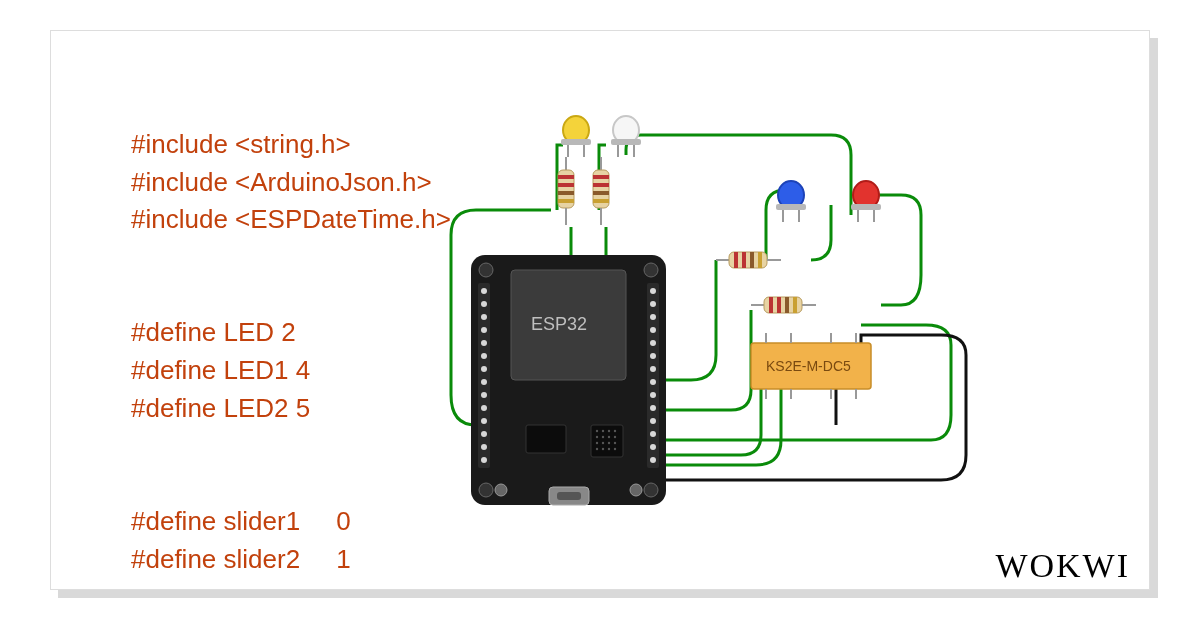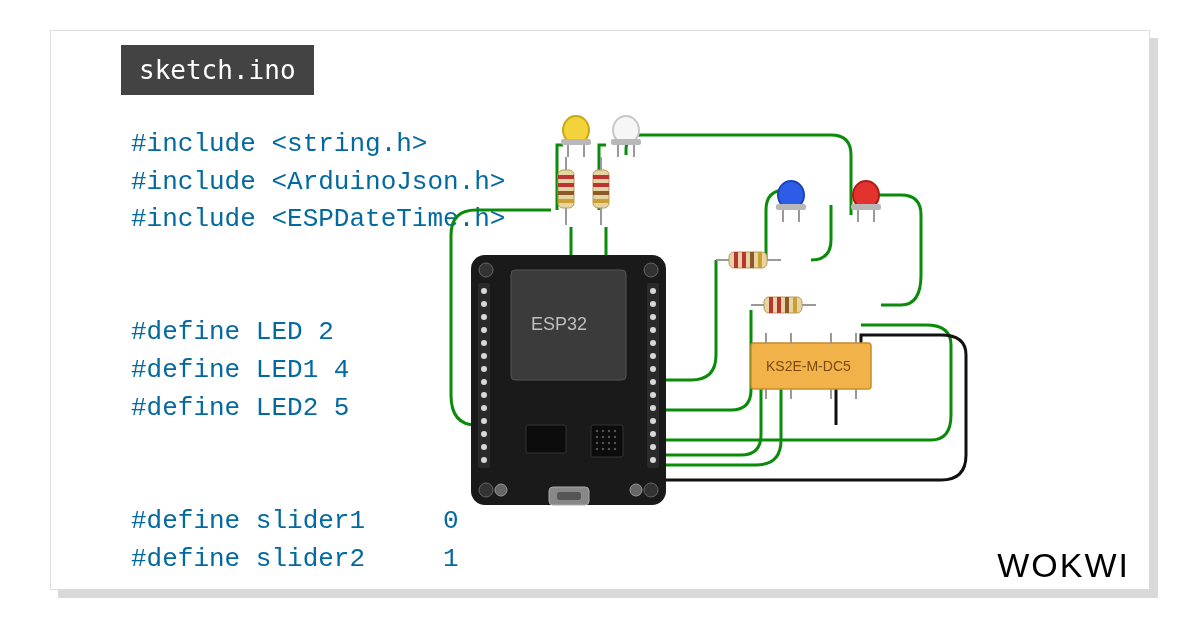--- a/index.html
+++ b/index.html
@@ -29,51 +29,50 @@
     color: #fff;
     padding: 10px 18px;
     font-size: 26px;
     font-family: Menlo, Consolas, monospace;
     z-index: 10;
   }
   .code {
     position: absolute;
     left: 80px;
     top: 95px;
-    font-family: Liberation Mono, monospace;
+    font-family: Liberation Sans, sans-serif;
     font-size: 26px;
     line-height: 1.45;
-    color: #0369a1;
+    color: #c2410c;
     white-space: pre;
   }
   .circuit {
     position: absolute;
     left: 380px;
     top: 64px;
     width: 600px;
     height: 450px;
   }
   .circuit svg { width: 100%; height: 100%; }
   .brand {
     position: absolute;
     right: 70px;
     bottom: 45px;
     font-size: 34px;
     font-weight: 500;
-    font-family: Liberation Sans, sans-serif;
+    font-family: Liberation Serif, serif;
     letter-spacing: 2px;
     color: #000;
   }
 </style>
 </head>
 <body>
 
 <div class="card">
 
-  <div class="tab">sketch.ino</div>
 
   <pre class="code">#include &lt;string.h&gt;
 #include &lt;ArduinoJson.h&gt;
 #include &lt;ESPDateTime.h&gt;
 
 
 #define LED 2
 #define LED1 4
 #define LED2 5
 

